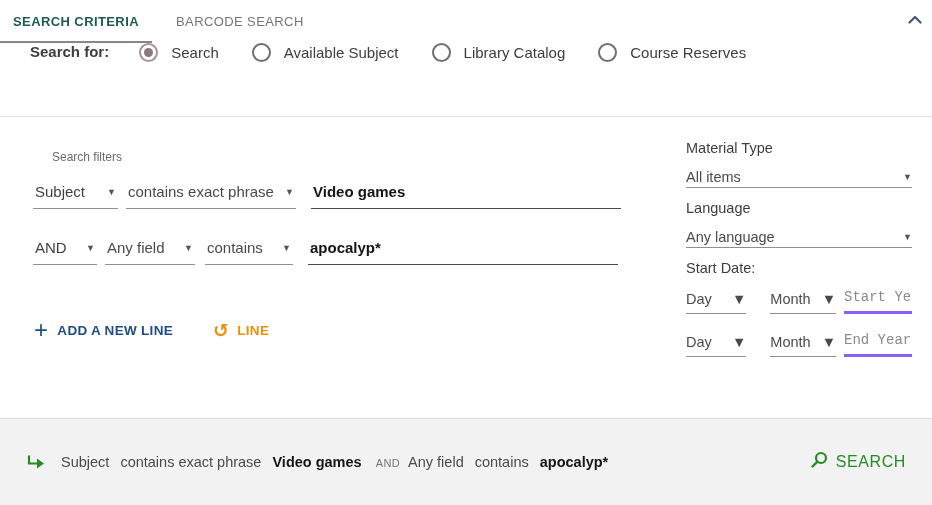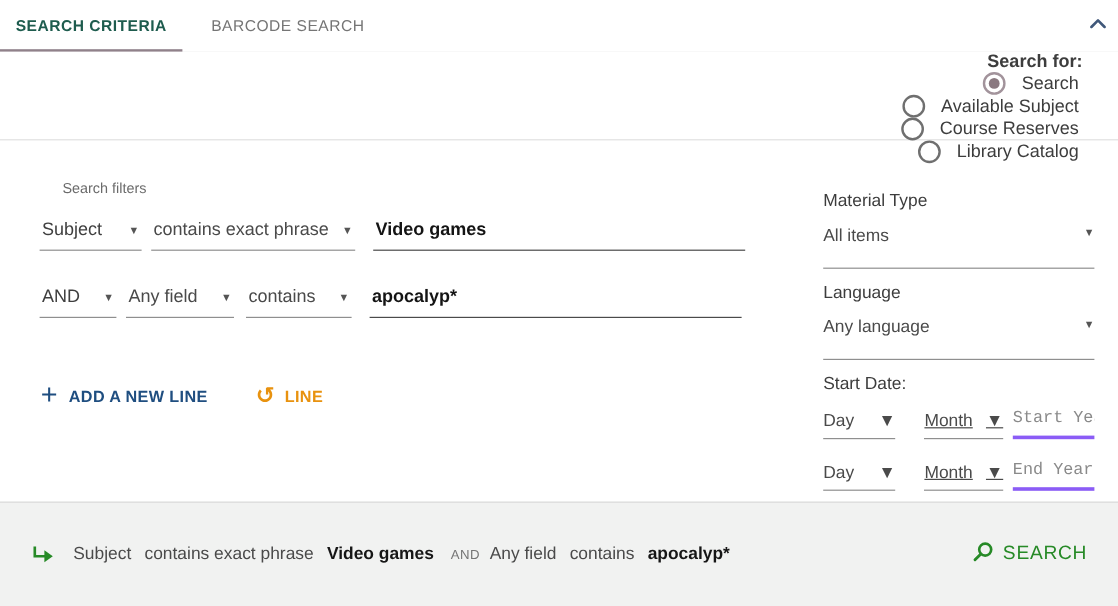--- a/index.html
+++ b/index.html
@@ -8,21 +8,21 @@
 
   
   .tabbar { position:absolute; top:0; left:0; right:0; height:43px; border-bottom:1px solid #E3E3E3; display:flex; background:#fff; }
   .tab { position:relative; height:100%; display:flex; align-items:center; justify-content:center; font-size:13px; letter-spacing:.4px; color:#757575; cursor:pointer; box-sizing:border-box; }
   .tab-active { width:152px; color:#1E5C4E; font-weight:bold; }
   .tab-active::after { content:''; position:absolute; left:0; right:0; bottom:-1px; height:3px; background:#90818A; }
   .tab-plain { padding:0 24px; }
   .collapse-btn { position:absolute; top:8px; right:6px; width:22px; height:22px; background:none; border:none; cursor:pointer; padding:0; }
 
   
-  .scope-row { position:absolute; top:43px; left:0; right:0; height:74px; display:flex; align-items:flex-end; padding-left:30px; box-sizing:border-box; font-size:15px; color:#3D3D3D; background:#fff; border-bottom:1px solid #E0E0E0;flex-direction:column; }
+  .scope-row { position:absolute; top:43px; left:0; right:0; height:74px; display:flex; align-items:flex-start; padding-left:30px; box-sizing:border-box; font-size:15px; color:#3D3D3D; background:#fff; border-bottom:1px solid #E0E0E0; }
   .scope-label { font-weight:bold; margin-right:30px; }
   .radio-opt { display:flex; align-items:center; margin-right:33px; cursor:pointer; }
   .radio-circle { width:15px; height:15px; border-radius:50%; border:2px solid #6F6F6F; margin-right:13px; position:relative; flex:none; }
   .radio-selected .radio-circle { border-color:#A2939B; }
   .radio-selected .radio-circle::after { content:''; position:absolute; left:3px; top:3px; width:9px; height:9px; background:#8A7980; border-radius:50%; }
 
   
   .filters-caption { position:absolute; left:52px; top:150px; font-size:12px; color:#6B6B6B; }
   .filter-row { position:absolute; left:33px; display:flex; align-items:flex-end; }
   .row-1 { top:183px; }
@@ -37,29 +37,29 @@
   .w-op2 { width:88px; margin-left:10px; }
   .term-input { width:306px; margin-left:15px; border:none; border-bottom:1px solid #4A4A4A; font-family:"Liberation Sans", sans-serif; font-size:15px; font-weight:bold; color:#141414; padding:0 2px 8px 2px; outline:none; background:transparent; }
 
   .filter-actions { position:absolute; left:34px; top:320px; display:flex; align-items:center; }
   .add-line-btn { display:flex; align-items:center; background:none; border:none; cursor:pointer; color:#1F4E80; font-family:"Liberation Sans", sans-serif; font-size:13.5px; font-weight:bold; letter-spacing:.3px; padding:0; }
   .plus-glyph { font-size:24px; font-weight:400; margin-right:9px; line-height:20px; }
   .clear-btn { display:flex; align-items:center; background:none; border:none; cursor:pointer; color:#E8920F; font-family:"Liberation Sans", sans-serif; font-size:13.5px; font-weight:bold; letter-spacing:.3px; padding:0; margin-left:40px; }
   .undo-glyph { font-family:"DejaVu Sans", sans-serif; font-size:19px; font-weight:bold; margin-right:8px; line-height:18px; }
 
   
-  .refine { position:absolute; left:686px; top:160px; width:226px; font-size:14.5px; color:#3D3D3D; }
+  .refine { position:absolute; left:686px; top:140px; width:226px; font-size:14.5px; color:#3D3D3D; }
   .refine-label { margin-bottom:13px; }
-  .refine-select { display:flex; justify-content:space-between; border-bottom:1px solid #8F8F8F; padding-bottom:18px; color:#4A4A4A; cursor:pointer; }
+  .refine-select { display:flex; justify-content:space-between; align-items:center; border-bottom:1px solid #8F8F8F; padding-bottom:2px; color:#4A4A4A; cursor:pointer; }
   .refine-select .caret { font-size:9px; color:#555; }
   .mb-sect { margin-bottom:12px; }
   .date-row { display:flex; align-items:flex-end; }
   .date-sel { display:flex; justify-content:space-between; align-items:center; border-bottom:1px solid #8F8F8F; padding-bottom:6px; color:#4A4A4A; cursor:pointer; box-sizing:border-box; }
   .d-day { width:68px; }
-  .d-month { width:74px; margin-left:24px;text-decoration:underline; }
+  .d-month { width:74px; margin-left:24px; }
   .year-input { width:68px; margin-left:8px; border:none; border-bottom:3px solid #8b5cf6; font-family:Liberation Mono, monospace; font-size:14px; color:#3D3D3D; padding:0 0 6px 0; outline:none; background:transparent; box-sizing:border-box; }
   .year-input::placeholder { color:#8A8A8A; opacity:1; }
   .gap-18 { height:18px; }
 
   
   .summary-bar { position:absolute; top:418px; left:0; right:0; bottom:0; background:#F1F2F1; border-top:1px solid #DADADA; display:flex; align-items:center; padding:0 26px; box-sizing:border-box; }
   .summary-arrow { margin-right:15px; flex:none; display:flex; }
   .summary { display:flex; align-items:baseline; font-size:14.5px; color:#4A4A4A; white-space:nowrap; }
   .summary span { margin-right:11px; }
   .summary .val { font-weight:bold; color:#161616; margin-right:14px; }
@@ -93,25 +93,25 @@
     <div class="radio-opt radio-selected">
       <span class="radio-circle"></span>
       <span>Search</span>
     </div>
     <div class="radio-opt">
       <span class="radio-circle"></span>
       <span>Available Subject</span>
     </div>
     <div class="radio-opt">
       <span class="radio-circle"></span>
+      <span>Library Catalog</span>
+    </div>
+    <div class="radio-opt">
+      <span class="radio-circle"></span>
       <span>Course Reserves</span>
-    </div>
-    <div class="radio-opt">
-      <span class="radio-circle"></span>
-      <span>Library Catalog</span>
     </div>
   </div>
 
   <div class="filters-caption">Search filters</div>
 
   <div class="filter-row row-1">
     <div class="pselect w-field1">
       <span>Subject</span>
       <span class="caret">▼</span>
     </div>

